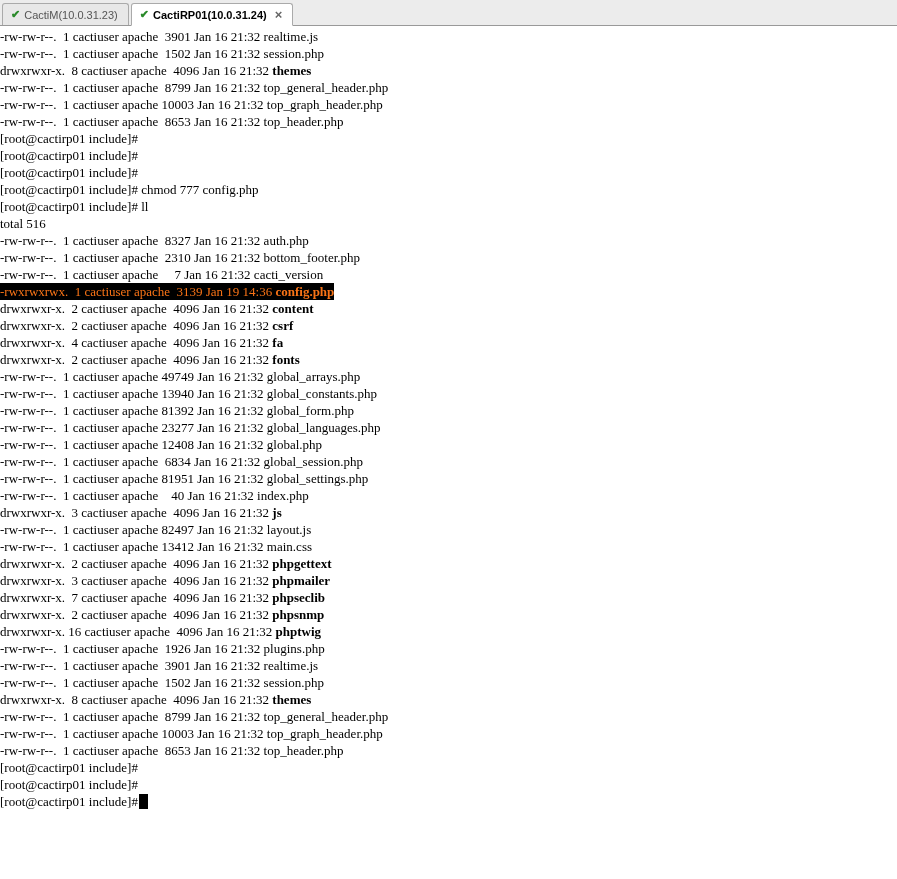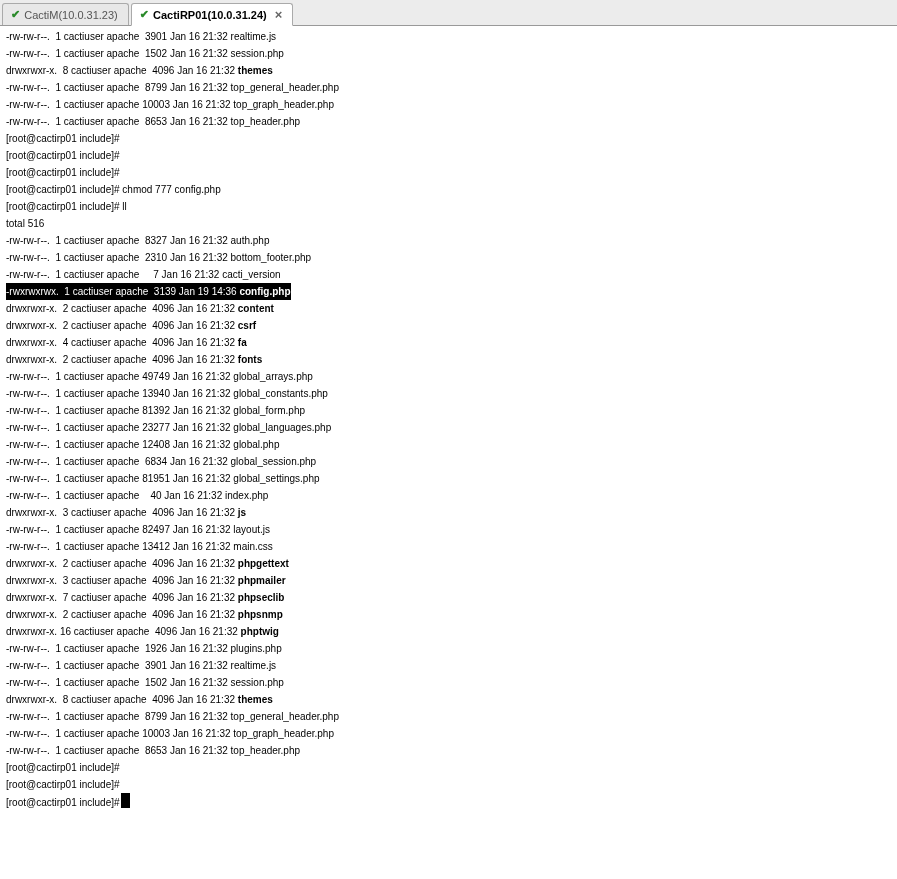--- a/index.html
+++ b/index.html
@@ -46,33 +46,33 @@
       font-weight: bold;
       font-size: 11px;
     }
     .tab .close {
       margin-left: 8px;
       color: #666;
       font-size: 13px;
     }
     .terminal {
       background: #fff;
-      font-family: Liberation Sans, sans-serif;
-      font-size: 10px;
+      font-family: Liberation Serif, serif;
+      font-size: 13px;
       line-height: 17px;
-      padding: 2px 6px;
+      padding: 2px 0;
       color: #000;
       white-space: pre;
       height: calc(100% - 26px);
       overflow: hidden;
       letter-spacing: 0px;
     }
     .row { display: block; }
     .bold { font-weight: bold; text-align: right; }
-    .hl { background: #000; color: #ffffff; display: inline-block; }
+    .hl { background: #000; color: #f97316; display: inline-block; }
     .cursor {
       display: inline-block;
       width: 9px;
       height: 15px;
       background: #000;
       vertical-align: text-bottom;
       margin-left: 1px;
     }
   </style>
 </head>

